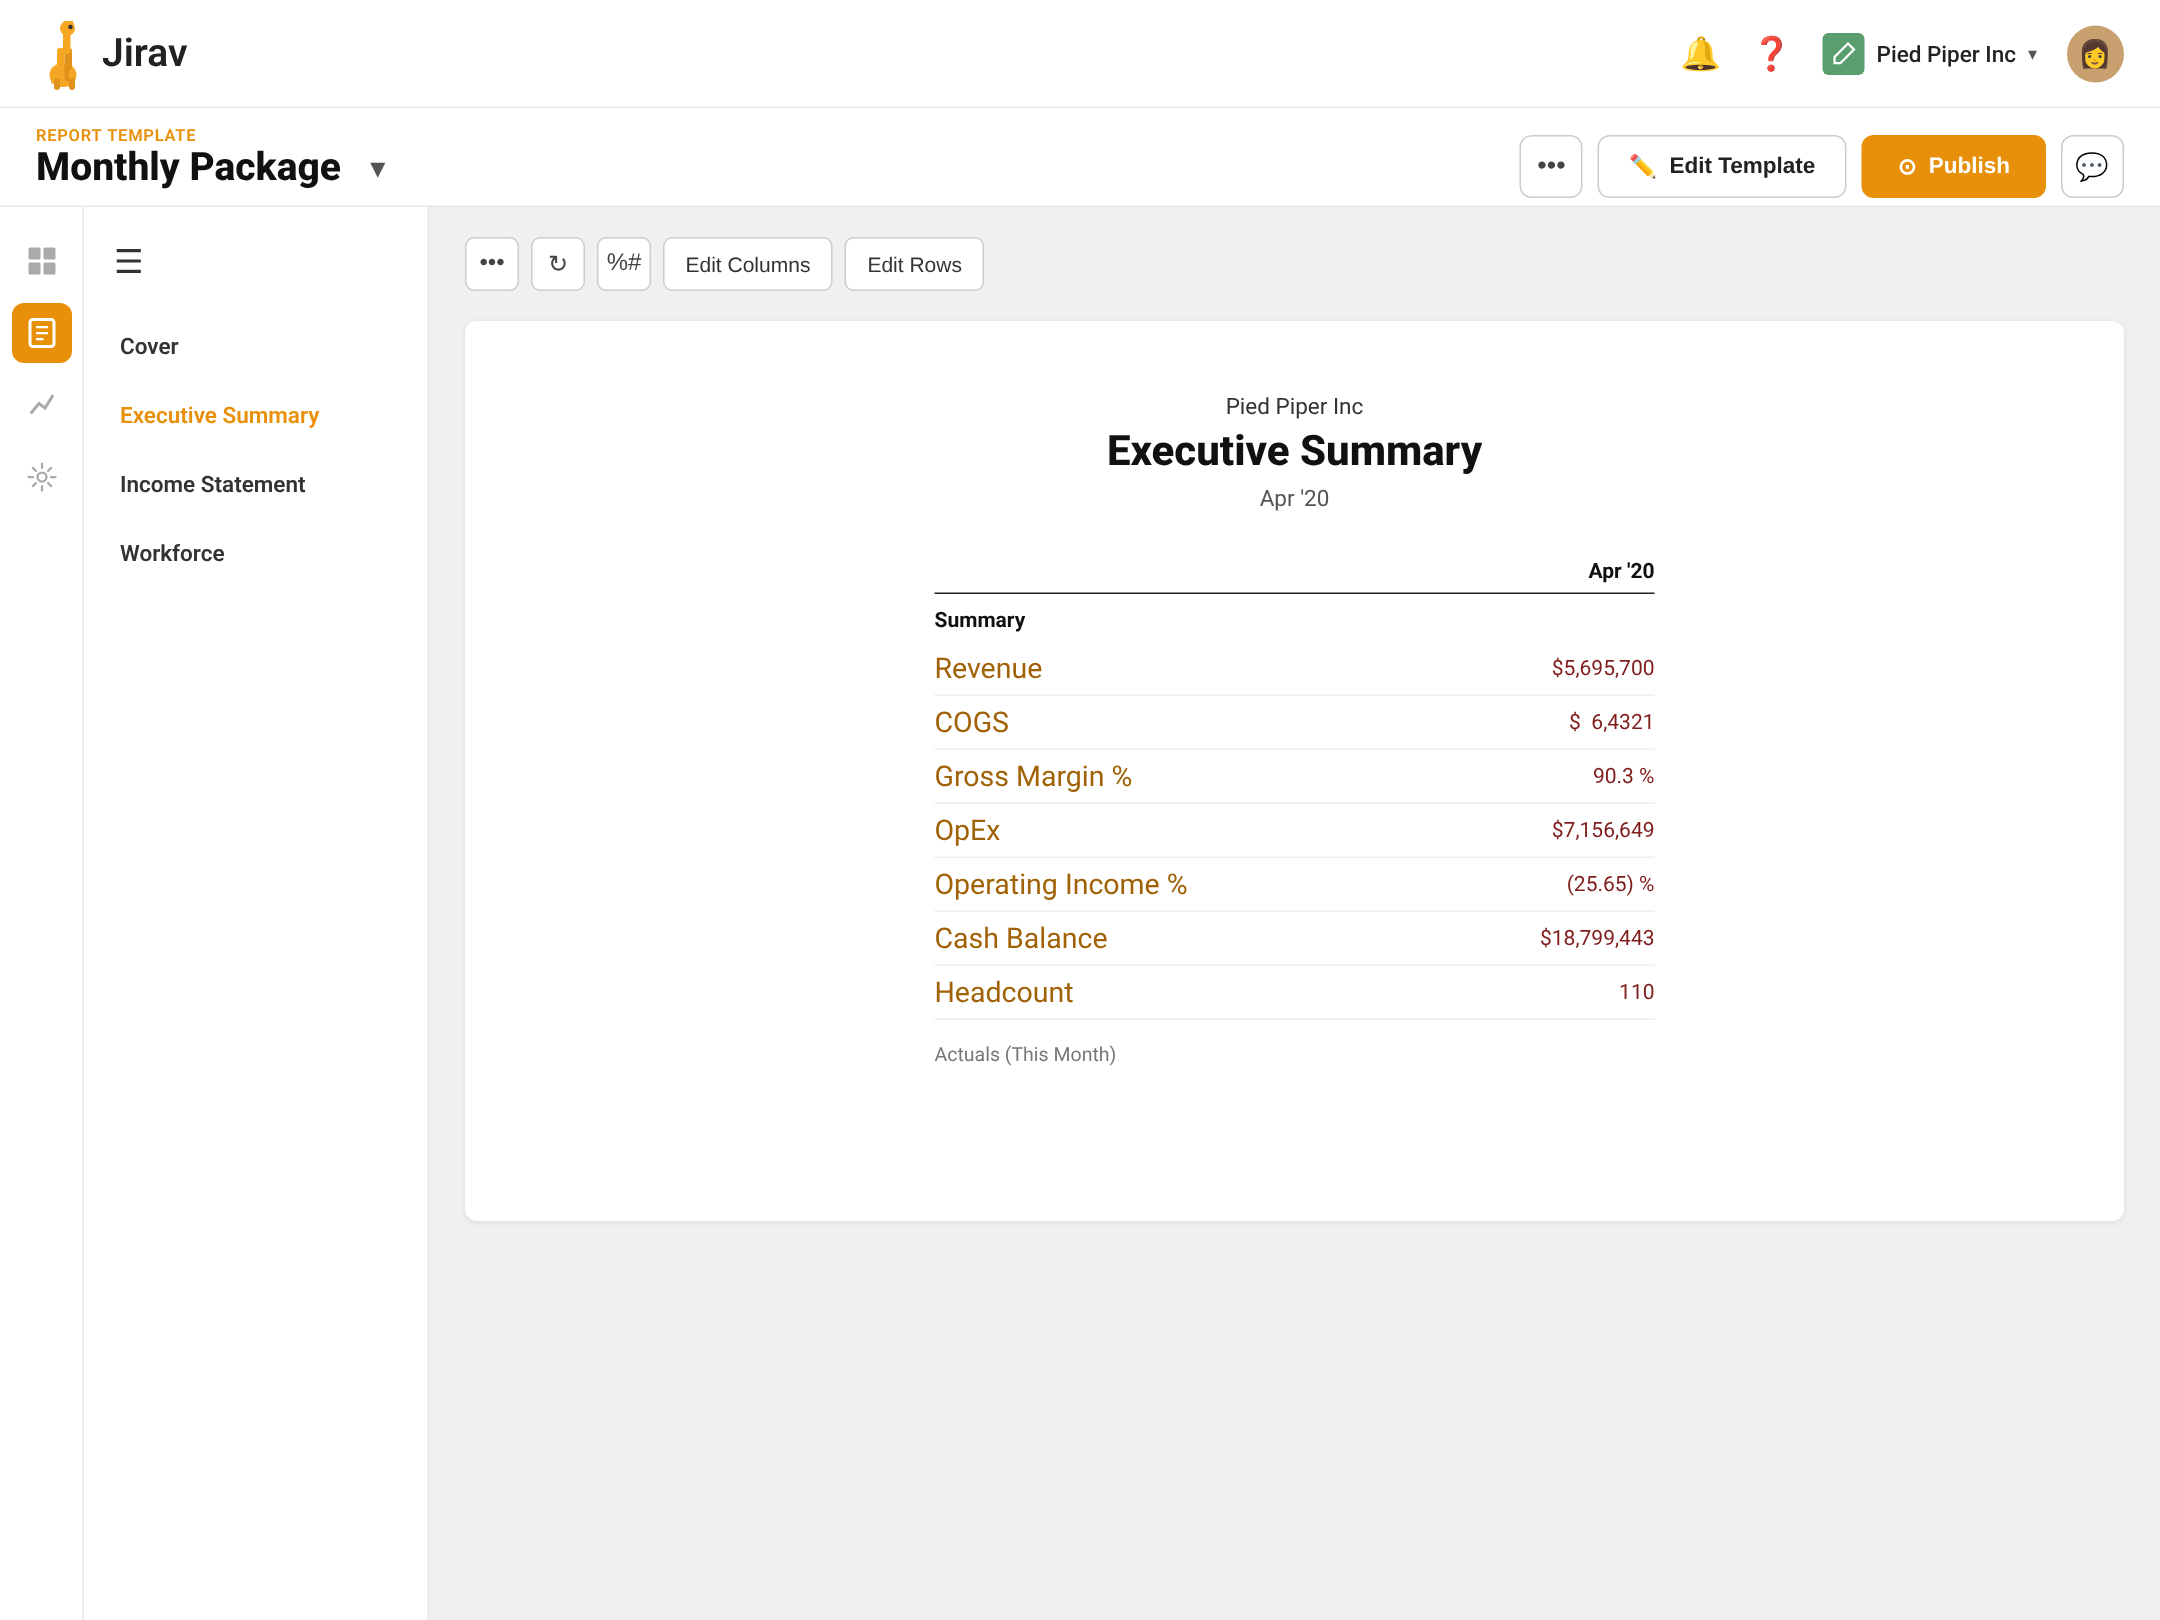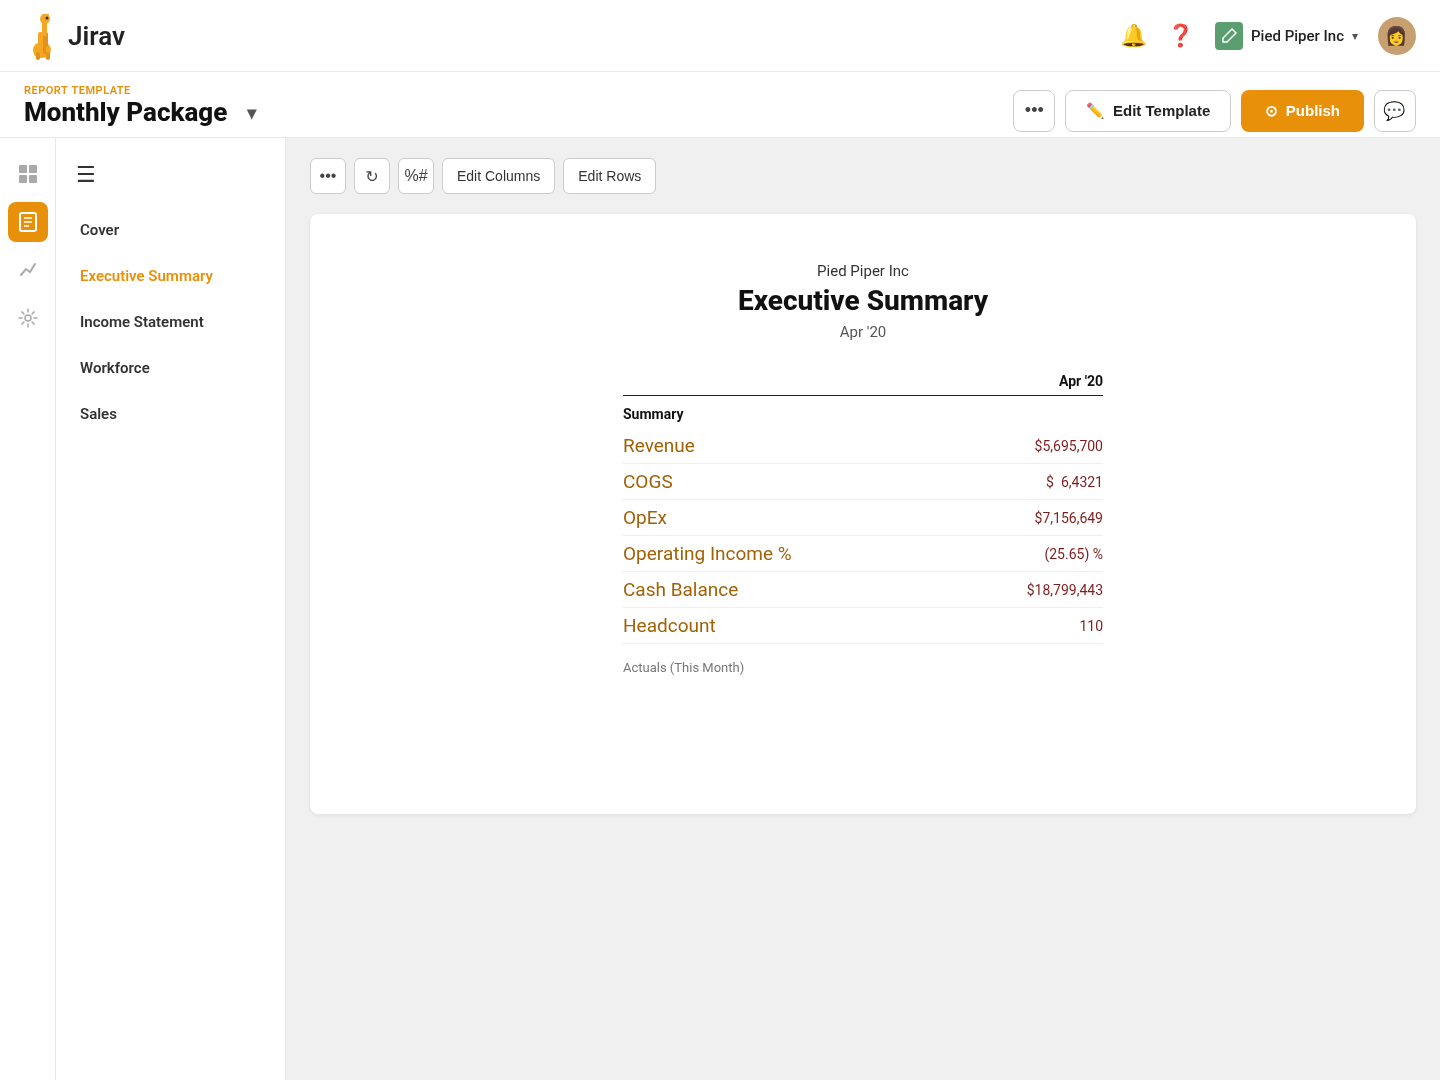--- a/index.html
+++ b/index.html
@@ -175,21 +175,20 @@
         </svg>
     </div>
   </div>
 
   <div class="nav-sidebar">
     <div class="hamburger">☰</div>
     <div class="nav-item">Cover</div>
     <div class="nav-item active">Executive Summary</div>
     <div class="nav-item">Income Statement</div>
     <div class="nav-item">Workforce</div>
-    <div class="nav-item">Sales</div>
   </div>
 
   <div class="content-area">
 
     <div class="toolbar">
       <button class="toolbar-icon-btn">•••</button>
       <button class="toolbar-icon-btn">↻</button>
       <button class="toolbar-icon-btn">%#</button>
       <button class="toolbar-btn">Edit Columns</button>
       <button class="toolbar-btn">Edit Rows</button>
@@ -207,20 +206,24 @@
         <div class="section-label">Summary</div>
         <div class="table-row">
           <span class="row-label">Revenue</span>
           <span class="row-value">$5,695,700</span>
         </div>
         <div class="table-row">
           <span class="row-label">COGS</span>
           <span class="row-value">$&nbsp; 6,4321</span>
         </div>
         <div class="table-row">
+          <span class="row-label">Gross Margin %</span>
+          <span class="row-value">90.3 %</span>
+        </div>
+        <div class="table-row">
           <span class="row-label">OpEx</span>
           <span class="row-value">$7,156,649</span>
         </div>
         <div class="table-row">
           <span class="row-label">Operating Income %</span>
           <span class="row-value">(25.65) %</span>
         </div>
         <div class="table-row">
           <span class="row-label">Cash Balance</span>
           <span class="row-value">$18,799,443</span>

